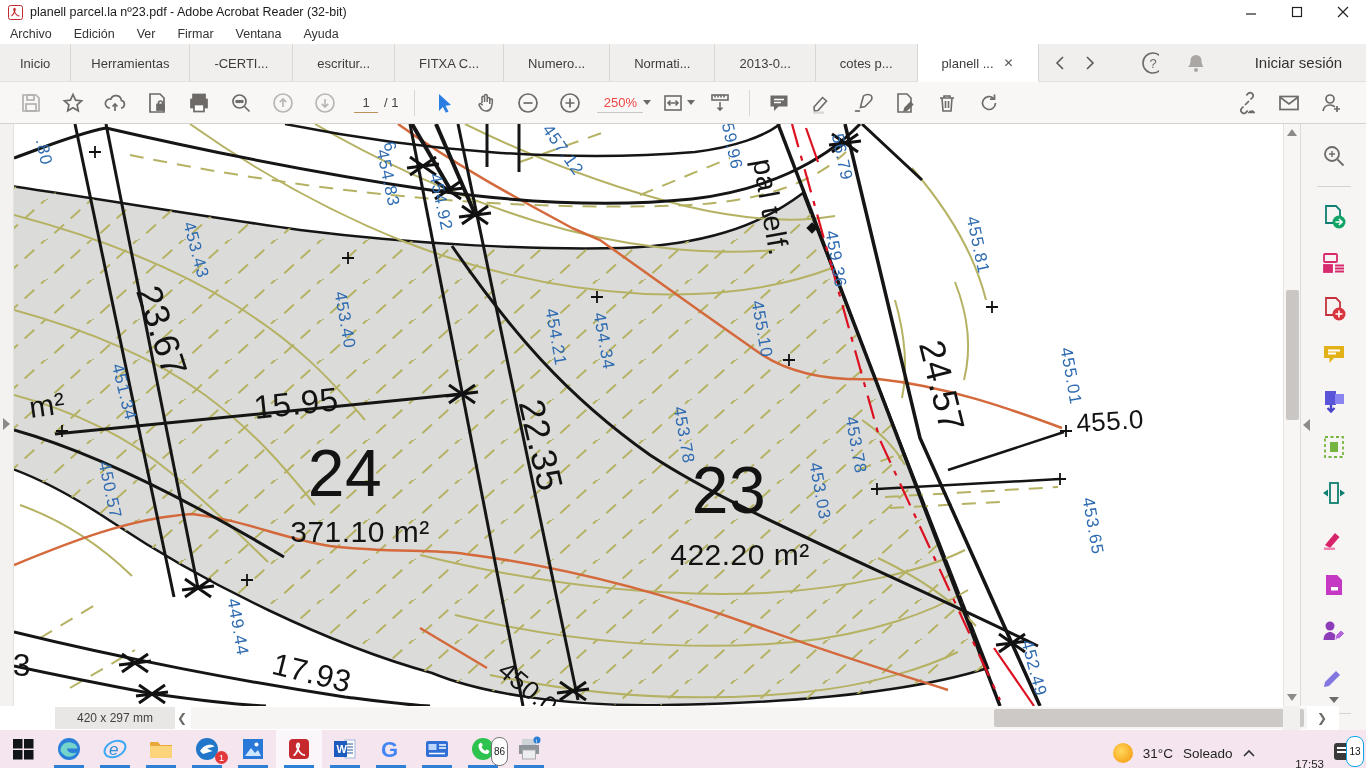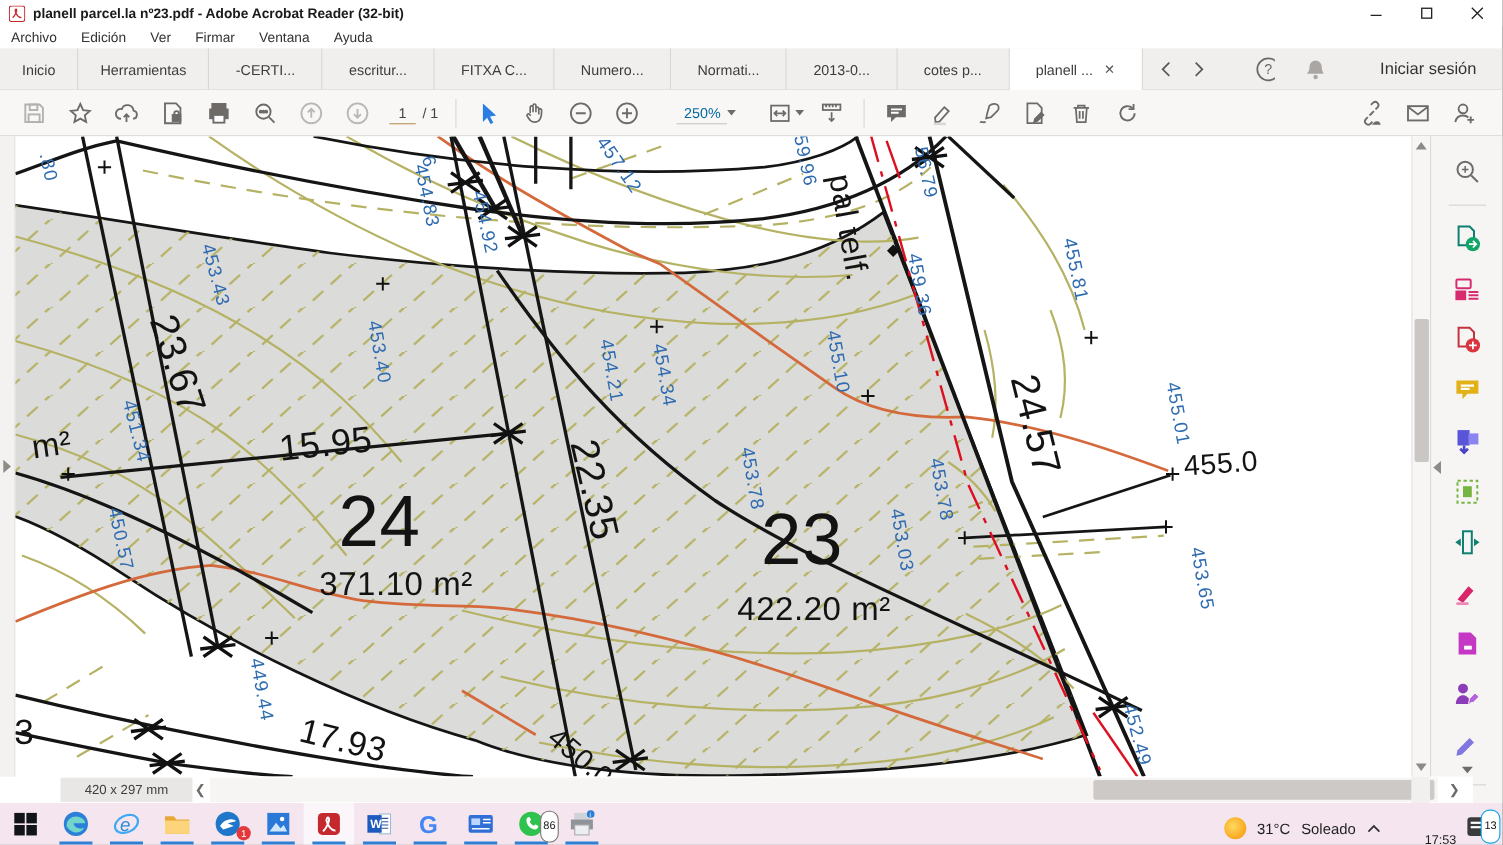--- a/index.html
+++ b/index.html
@@ -1,21 +1,21 @@
 <!DOCTYPE html>
 <html><head>
 <meta charset="utf-8">
 <style>
   html,body{margin:0;padding:0;background:#777;}
   *{box-sizing:border-box;font-family:"Liberation Sans",sans-serif;}
   #app{position:relative;width:1366px;height:768px;background:#fff;overflow:hidden;}
 
   
   #titlebar{position:absolute;top:0;left:0;width:1366px;height:24px;background:#fff;display:flex;align-items:center;padding-left:8px;}
-  #wtitle{font-size:12.5px;color:#1a1a1a;margin-left:7px;font-weight:bold;}
+  #wtitle{font-size:12.5px;color:#1a1a1a;margin-left:7px;}
   #wcontrols{position:absolute;right:0;top:0;height:24px;display:flex;}
   .wbtn{width:46px;height:24px;border:0;background:transparent;display:flex;align-items:center;justify-content:center;padding:0;}
   .wbtn svg{display:block;}
   
   #menubar{position:absolute;top:24px;left:0;width:1232px;height:20px;background:#fff;display:flex;align-items:center;padding-left:10px;gap:22px;}
   .menu-item{font-size:12.5px;color:#333;}
   
   #tabbar{position:absolute;top:44px;left:0;width:1366px;height:38px;background:#f1efee;border-bottom:1px solid #e2dfdd;display:flex;}
   #tabs{display:flex;height:38px;}
   .tab{display:flex;align-items:center;justify-content:center;padding:0 24px;font-size:13px;color:#3c3c3c;border-right:1px solid #d9d6d3;white-space:nowrap;}
@@ -26,21 +26,21 @@
   .navbtn{width:26px;height:26px;border:0;background:transparent;color:#5a5a5a;font-size:16px;display:flex;align-items:center;justify-content:center;padding:0;}
   #helpbtn{width:30px;height:30px;border:0;background:transparent;margin-left:28px;display:flex;align-items:center;justify-content:center;}
   #bellbtn{width:30px;height:30px;border:0;background:transparent;margin-left:10px;display:flex;align-items:center;justify-content:center;}
   #signin{margin-left:36px;margin-right:22px;font-size:15px;color:#323232;background:transparent;border:0;white-space:nowrap;}
   
   #toolbar{position:absolute;top:82px;left:0;width:1366px;height:42px;background:#f8f7f6;border-bottom:1px solid #d5d2cf;display:flex;align-items:center;padding-left:10px;}
   .tbtn{width:36px;height:34px;border:0;background:transparent;display:flex;align-items:center;justify-content:center;padding:0;margin:0 3px;}
   .tsep{width:1px;height:26px;background:#d9d6d3;margin:0 8px;}
   #pagenum{display:flex;align-items:center;gap:6px;margin:0 8px;font-size:13px;color:#444;}
   #pagecur{min-width:24px;text-align:center;border-bottom:1px solid #b9935a;padding:2px 4px;}
-  #zoomctl{display:flex;align-items:center;gap:0;margin:0 24px;font-size:13px;color:#0369a1;}
+  #zoomctl{display:flex;align-items:center;gap:0;margin:0 6px;font-size:13px;color:#ef4444;}
   #zoomval{border-bottom:1px solid #c9c6c3;padding:2px 6px;min-width:46px;text-align:center;}
   .caret{width:0;height:0;border-left:4px solid transparent;border-right:4px solid transparent;border-top:5px solid #6d6a67;}
   #tb-right{position:absolute;right:14px;display:flex;align-items:center;}
   
   #docarea{position:absolute;top:124px;left:0;width:1366px;height:606px;background:#fff;}
   #leftstrip{position:absolute;left:0;top:0;width:14px;height:582px;background:#f3f2f1;border-right:1px solid #e3e1df;}
   #leftstrip .tri{position:absolute;left:3px;top:294px;width:0;height:0;border-top:6px solid transparent;border-bottom:6px solid transparent;border-left:7px solid #8d8a87;}
   #map{position:absolute;left:14px;top:0;width:1269px;height:582px;display:block;}
   
   #vscroll{position:absolute;left:1283px;top:0;width:17px;height:582px;background:#f7f6f5;border-left:1px solid #e6e4e2;}

